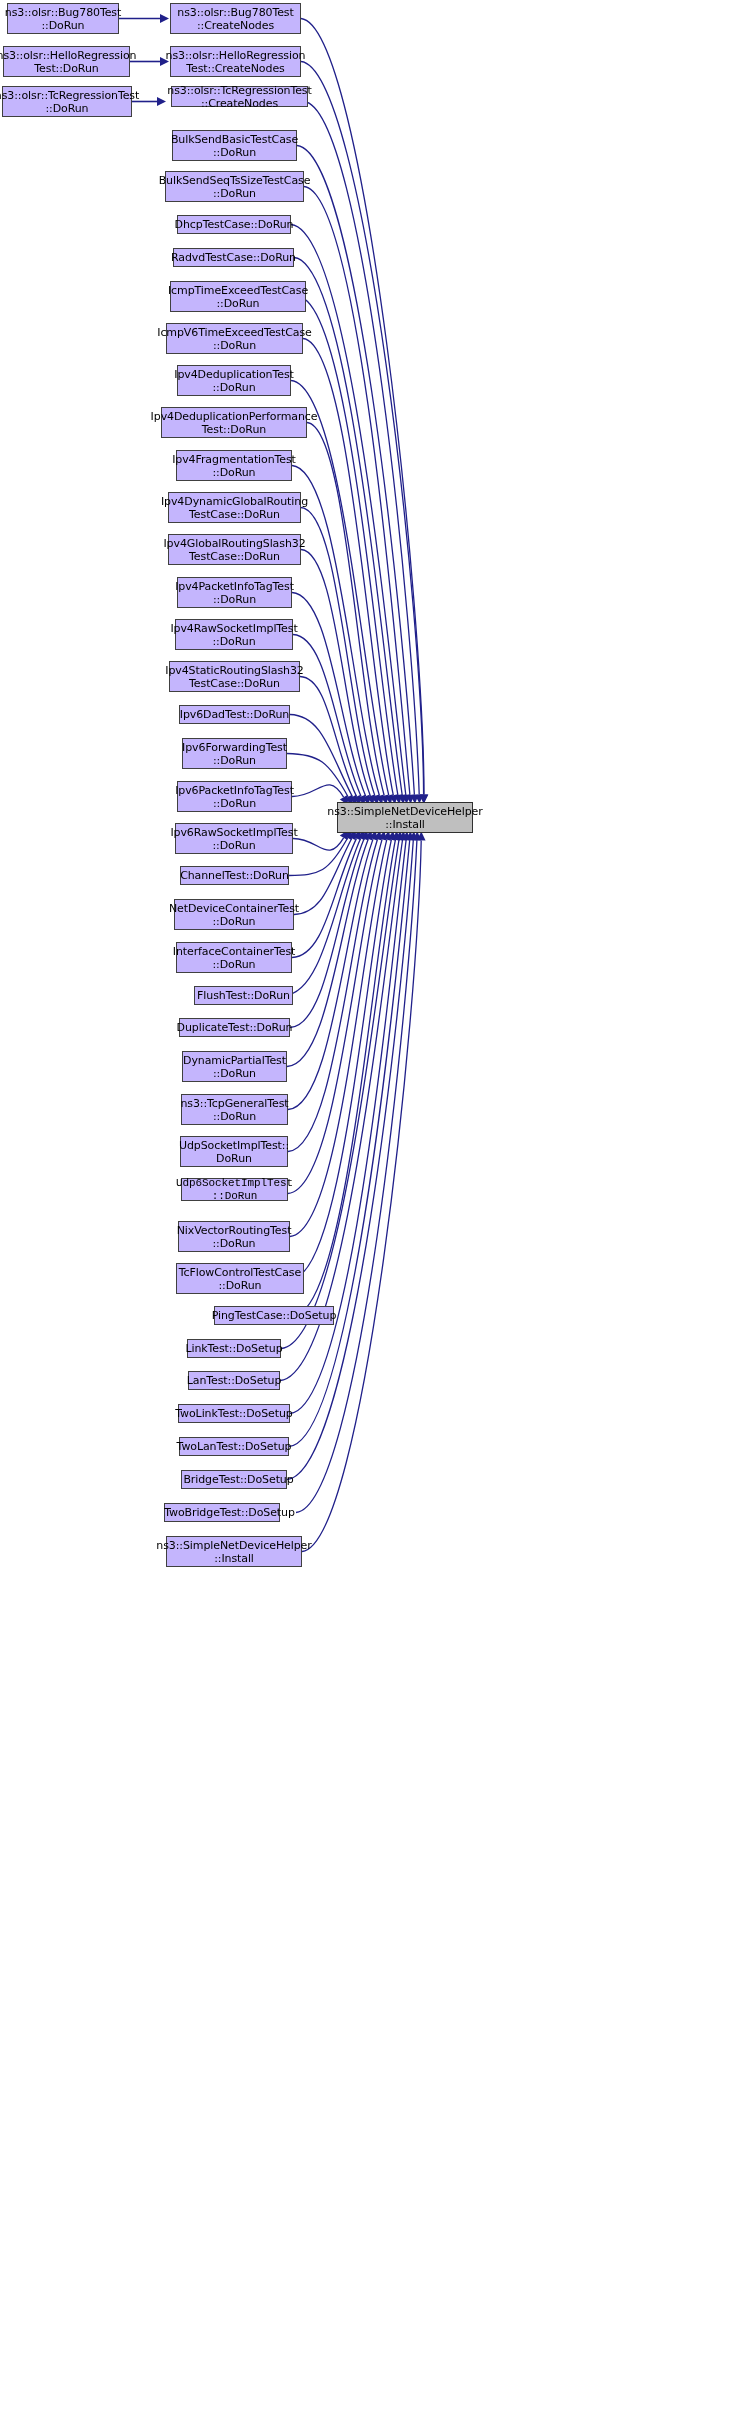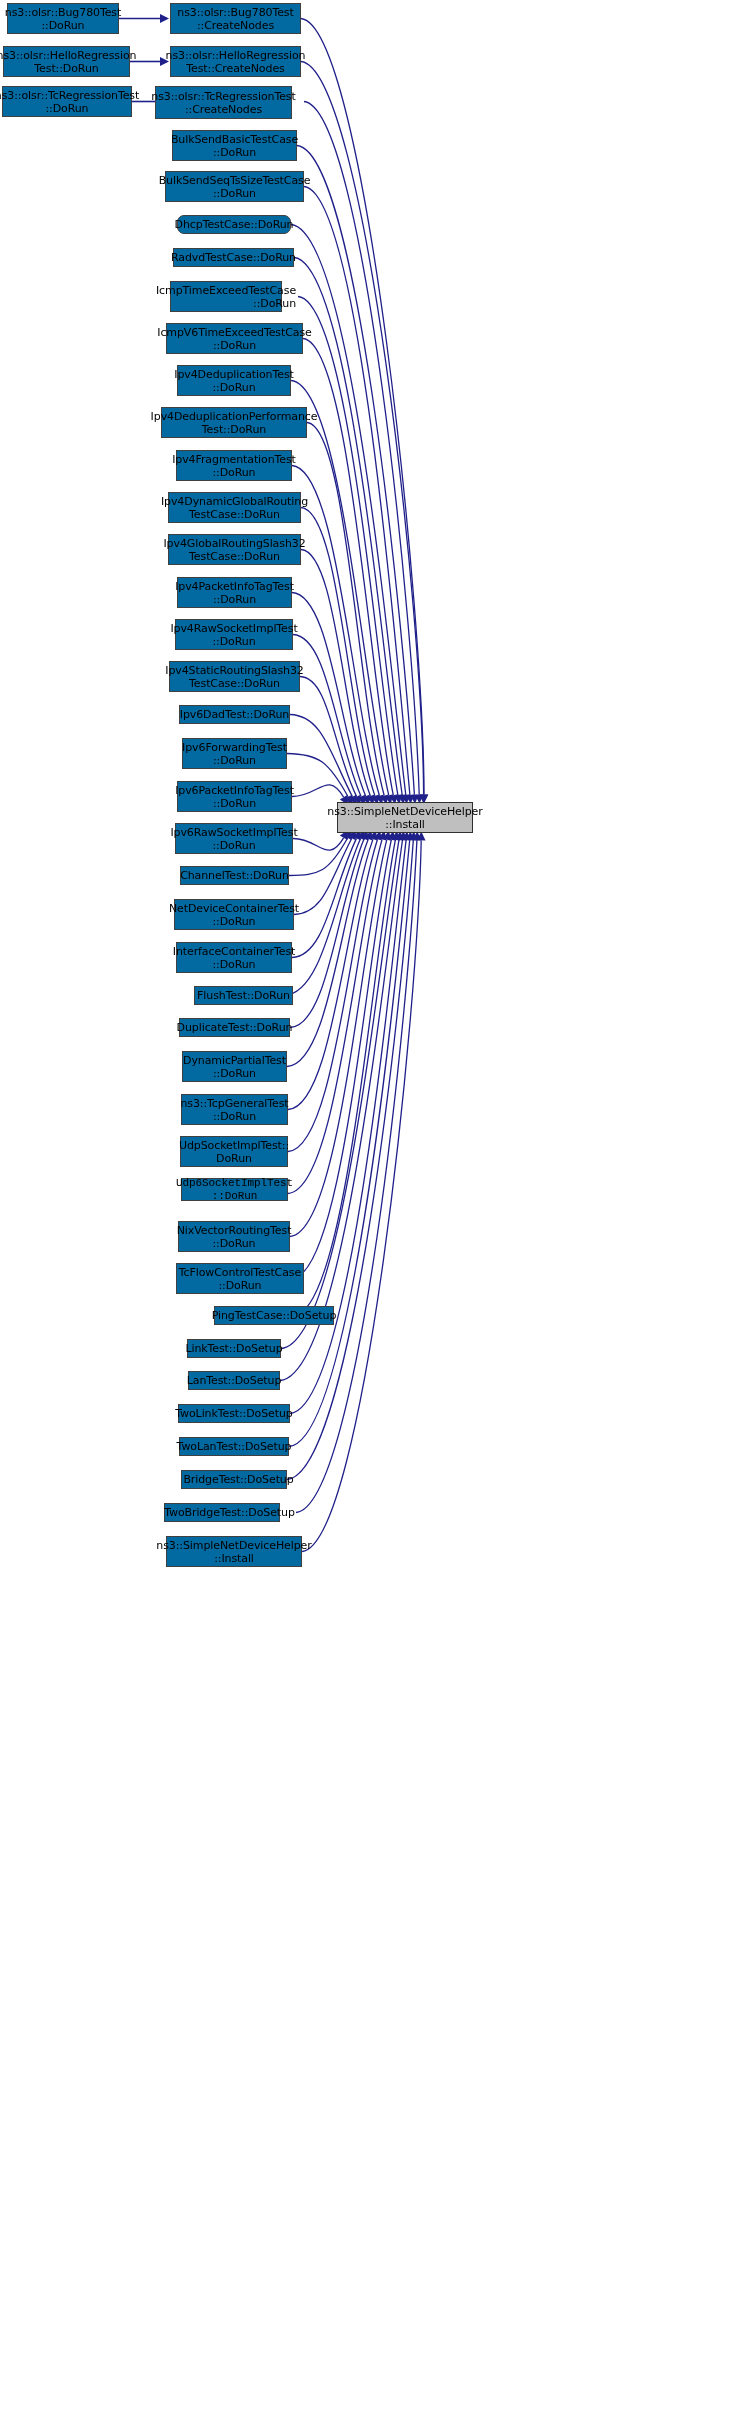--- a/index.html
+++ b/index.html
@@ -21,21 +21,21 @@
     left: 0;
     top: 0;
     width: 735px;
     height: 2416px;
     pointer-events: none;
   }
   .node {
     position: absolute;
     box-sizing: border-box;
     border: 1px solid #404040;
-    background: #0369a1;
+    background: #c4b5fd;
     color: #000000;
     font-size: 11px;
     line-height: 13px;
     text-align: center;
     display: flex;
     align-items: center;
     justify-content: center;
     white-space: pre;
     letter-spacing: -0.1px;
     z-index: 2;
@@ -141,29 +141,29 @@
       <div class="node" style="left: 7px; top: 3px; width: 112px; height: 31px;">ns3::olsr::Bug780Test
 ::DoRun</div>
       <div class="node" style="left: 3px; top: 46px; width: 127px; height: 31px;">ns3::olsr::HelloRegression
 Test::DoRun</div>
       <div class="node" style="left: 2px; top: 86px; width: 130px; height: 31px;">ns3::olsr::TcRegressionTest
 ::DoRun</div>
       <div class="node" style="left: 170px; top: 3px; width: 131px; height: 31px;">ns3::olsr::Bug780Test
 ::CreateNodes</div>
       <div class="node" style="left: 170px; top: 46px; width: 131px; height: 31px;">ns3::olsr::HelloRegression
 Test::CreateNodes</div>
-      <div class="node" style="left: 155px; top: 86px; width: 137px; height: 33px;">ns3::olsr::TcRegressionTest
+      <div class="node" style="left: 171px; top: 86px; width: 137px; height: 21px;">ns3::olsr::TcRegressionTest
 ::CreateNodes</div>
       <div class="node" style="left: 172px; top: 130px; width: 125px; height: 31px;">BulkSendBasicTestCase
 ::DoRun</div>
       <div class="node" style="left: 165px; top: 171px; width: 139px; height: 31px;">BulkSendSeqTsSizeTestCase
 ::DoRun</div>
-      <div class="node" style="left: 177px; top: 215px; width: 114px; height: 19px; border-radius: 7px;">DhcpTestCase::DoRun</div>
+      <div class="node" style="left: 177px; top: 215px; width: 114px; height: 19px;">DhcpTestCase::DoRun</div>
       <div class="node" style="left: 173px; top: 248px; width: 121px; height: 19px;">RadvdTestCase::DoRun</div>
-      <div class="node" style="left: 170px; top: 281px; width: 112px; height: 31px; text-align: right;">IcmpTimeExceedTestCase
+      <div class="node" style="left: 170px; top: 281px; width: 136px; height: 31px;">IcmpTimeExceedTestCase
 ::DoRun</div>
       <div class="node" style="left: 166px; top: 323px; width: 137px; height: 31px;">IcmpV6TimeExceedTestCase
 ::DoRun</div>
       <div class="node" style="left: 177px; top: 365px; width: 114px; height: 31px;">Ipv4DeduplicationTest
 ::DoRun</div>
       <div class="node" style="left: 161px; top: 407px; width: 146px; height: 31px;">Ipv4DeduplicationPerformance
 Test::DoRun</div>
       <div class="node" style="left: 176px; top: 450px; width: 116px; height: 31px;">Ipv4FragmentationTest
 ::DoRun</div>
       <div class="node" style="left: 168px; top: 492px; width: 133px; height: 31px;">Ipv4DynamicGlobalRouting

